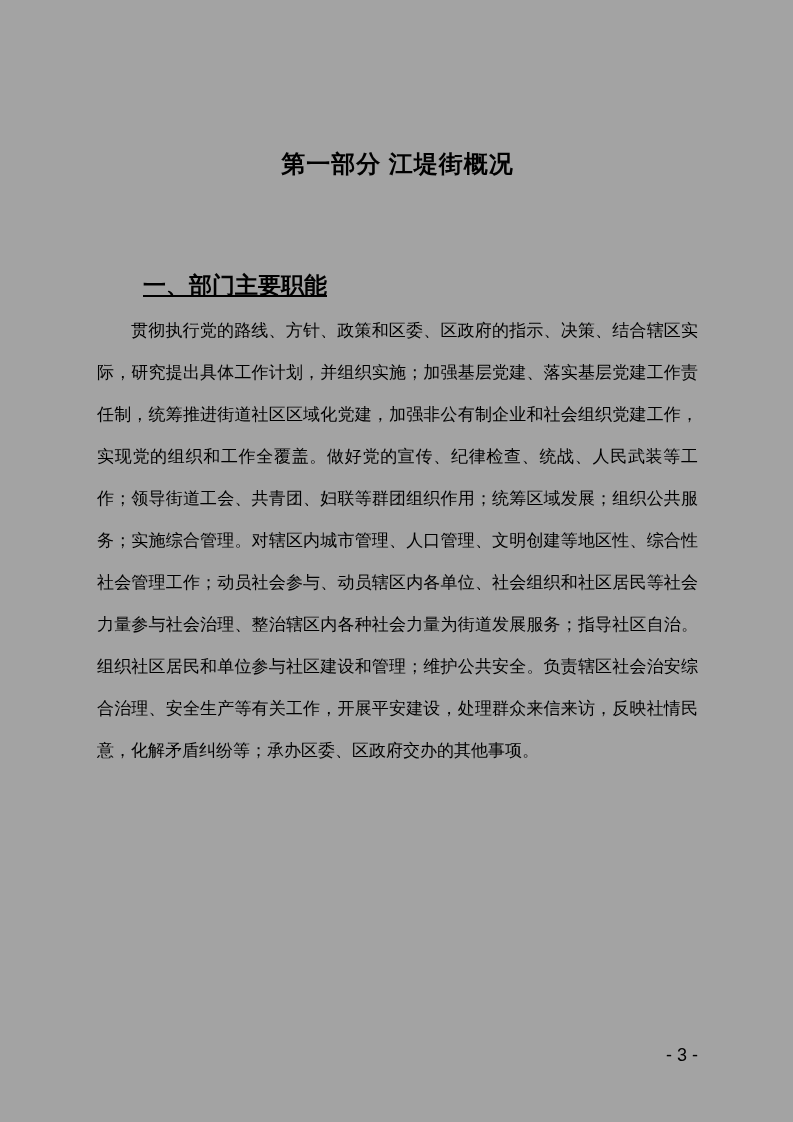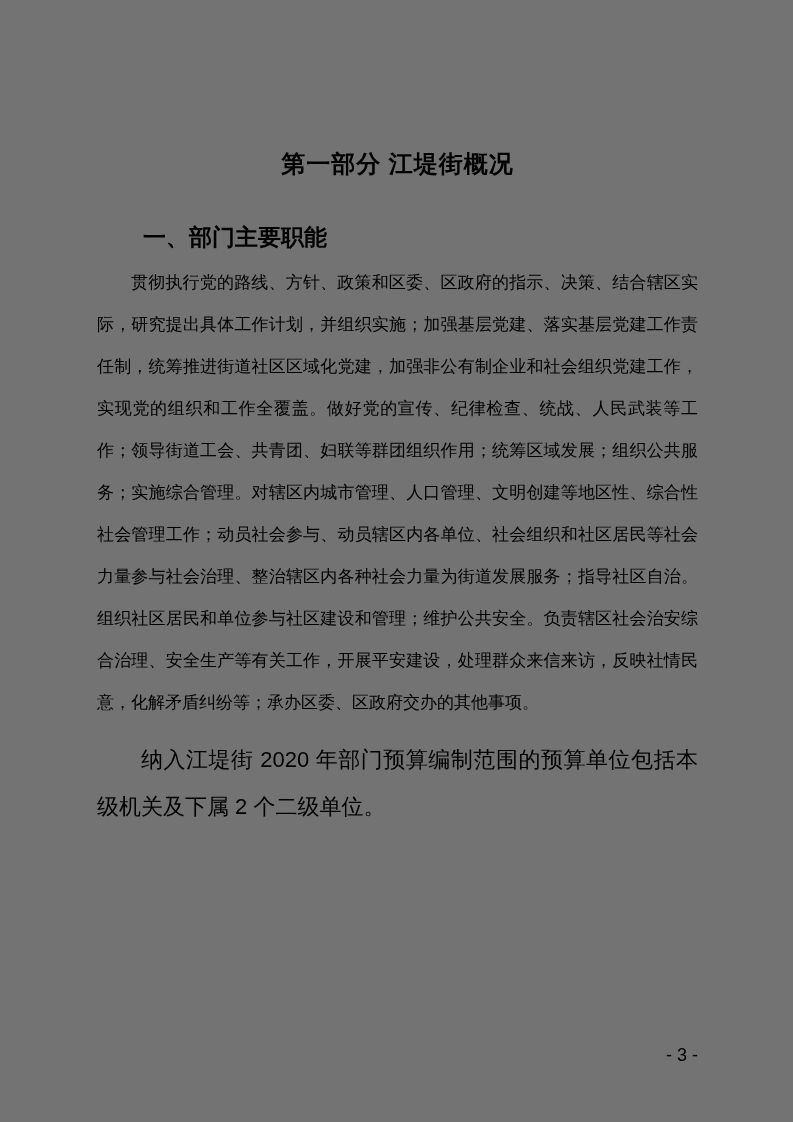--- a/index.html
+++ b/index.html
@@ -4,21 +4,21 @@
 <style>
   html, body {
     margin: 0;
     padding: 0;
     background: #ffffff;
   }
   .page {
     position: relative;
     width: 793px;
     height: 1122px;
-    background: #737373;
+    background: #a3a3a3;
     overflow: hidden;
     color: #000000;
   }
   .content {
     position: absolute;
     left: 97px;
     top: 0;
     width: 601px;
   }
   .doc-title {
@@ -32,21 +32,22 @@
   }
   .section-heading {
     margin: 0;
     font-family: "Liberation Sans", sans-serif;
     font-weight: bold;
     font-size: 23px;
     line-height: 30px;
     text-indent: 2em;
   }
   .heading-1 {
-    margin-top: 44px;
+    margin-top: 92px;
+    text-decoration: underline;
   }
   .heading-2 {
     margin-top: 9px;
   }
   .body-para {
     margin: 0;
     text-indent: 2em;
     text-align: justify;
     text-align-last: left;
   }
@@ -77,18 +78,17 @@
 <div class="page">
   <div class="content">
 
     <h1 class="doc-title">第一部分 江堤街概况</h1>
 
     <h2 class="section-heading heading-1">一、部门主要职能</h2>
 
     <p class="body-para para-kai">贯彻执行党的路线、方针、政策和区委、区政府的指示、决策、结合辖区实际，研究提出具体工作计划，并组织实施；加强基层党建、落实基层党建工作责任制，统筹推进街道社区区域化党建，加强非公有制企业和社会组织党建工作，实现党的组织和工作全覆盖。做好党的宣传、纪律检查、统战、人民武装等工作；领导街道工会、共青团、妇联等群团组织作用；统筹区域发展；组织公共服务；实施综合管理。对辖区内城市管理、人口管理、文明创建等地区性、综合性社会管理工作；动员社会参与、动员辖区内各单位、社会组织和社区居民等社会力量参与社会治理、整治辖区内各种社会力量为街道发展服务；指导社区自治。组织社区居民和单位参与社区建设和管理；维护公共安全。负责辖区社会治安综合治理、安全生产等有关工作，开展平安建设，处理群众来信来访，反映社情民意，化解矛盾纠纷等；承办区委、区政府交办的其他事项。</p>
 
 
-    <p class="body-para para-sans">纳入江堤街 2020 年部门预算编制范围的预算单位包括本级机关及下属 2 个二级单位。</p>
 
   </div>
 
   <div class="page-number">- 3 -</div>
 </div>
 
 </body></html>

